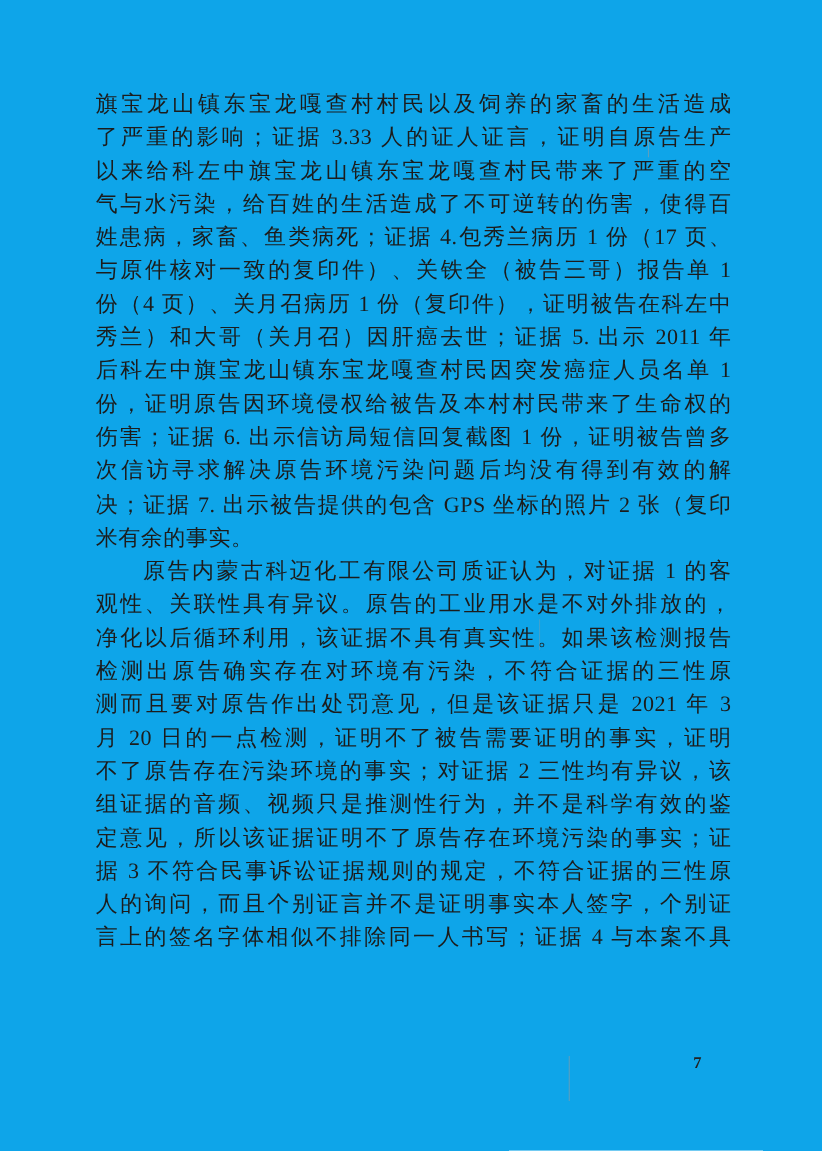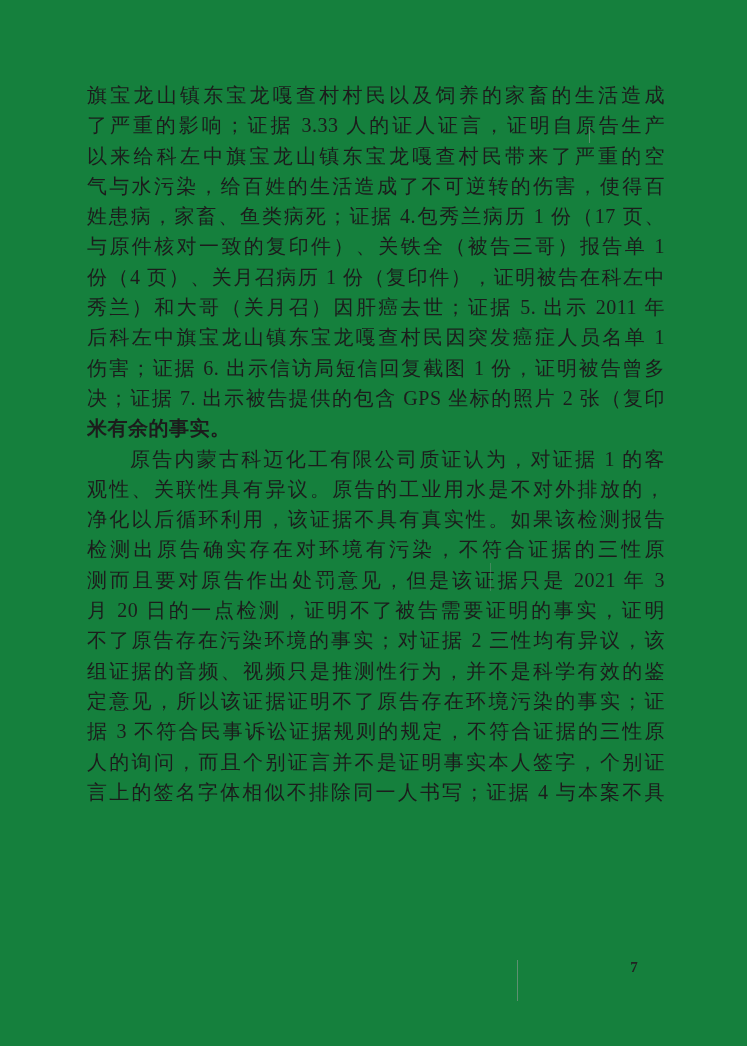--- a/index.html
+++ b/index.html
@@ -9,21 +9,21 @@
   body {
     width: 747px;
     height: 1046px;
     background: #ffffff;
     overflow: hidden;
   }
   .page {
     position: relative;
     width: 747px;
     height: 1046px;
-    background: #15803d;
+    background: #0ea5e9;
     font-family: "Liberation Serif", "DejaVu Serif", serif;
     color: #1c1c1c;
   }
   .textblock {
     position: absolute;
     left: 87px;
     top: 80px;
     width: 578px;
   }
   .line {
@@ -31,21 +31,20 @@
     line-height: 30.3px;
     height: 30.3px;
     text-align: justify;
     text-align-last: justify;
     overflow: hidden;
     letter-spacing: 0.5px;
   }
   .line.para-last {
     text-align: left;
     text-align-last: left;
-    font-weight: bold;
   }
   .line.indent {
     padding-left: 43px;
   }
   .pagenum {
     position: absolute;
     left: 624px;
     top: 959px;
     width: 20px;
     font-size: 15px;
@@ -72,21 +71,23 @@
 
     <div class="line">旗宝龙山镇东宝龙嘎查村村民以及饲养的家畜的生活造成</div>
     <div class="line">了严重的影响；证据 3.33 人的证人证言，证明自原告生产</div>
     <div class="line">以来给科左中旗宝龙山镇东宝龙嘎查村民带来了严重的空</div>
     <div class="line">气与水污染，给百姓的生活造成了不可逆转的伤害，使得百</div>
     <div class="line">姓患病，家畜、鱼类病死；证据 4.包秀兰病历 1 份（17 页、</div>
     <div class="line">与原件核对一致的复印件）、关铁全（被告三哥）报告单 1</div>
     <div class="line">份（4 页）、关月召病历 1 份（复印件），证明被告在科左中</div>
     <div class="line">秀兰）和大哥（关月召）因肝癌去世；证据 5. 出示 2011 年</div>
     <div class="line">后科左中旗宝龙山镇东宝龙嘎查村民因突发癌症人员名单 1</div>
+    <div class="line">份，证明原告因环境侵权给被告及本村村民带来了生命权的</div>
     <div class="line">伤害；证据 6. 出示信访局短信回复截图 1 份，证明被告曾多</div>
+    <div class="line">次信访寻求解决原告环境污染问题后均没有得到有效的解</div>
     <div class="line">决；证据 7. 出示被告提供的包含 GPS 坐标的照片 2 张（复印</div>
     <div class="line para-last">米有余的事实。</div>
 
     <div class="line indent">原告内蒙古科迈化工有限公司质证认为，对证据 1 的客</div>
     <div class="line">观性、关联性具有异议。原告的工业用水是不对外排放的，</div>
     <div class="line">净化以后循环利用，该证据不具有真实性。如果该检测报告</div>
     <div class="line">检测出原告确实存在对环境有污染，不符合证据的三性原</div>
     <div class="line">测而且要对原告作出处罚意见，但是该证据只是 2021 年 3</div>
     <div class="line">月 20 日的一点检测，证明不了被告需要证明的事实，证明</div>
     <div class="line">不了原告存在污染环境的事实；对证据 2 三性均有异议，该</div>

